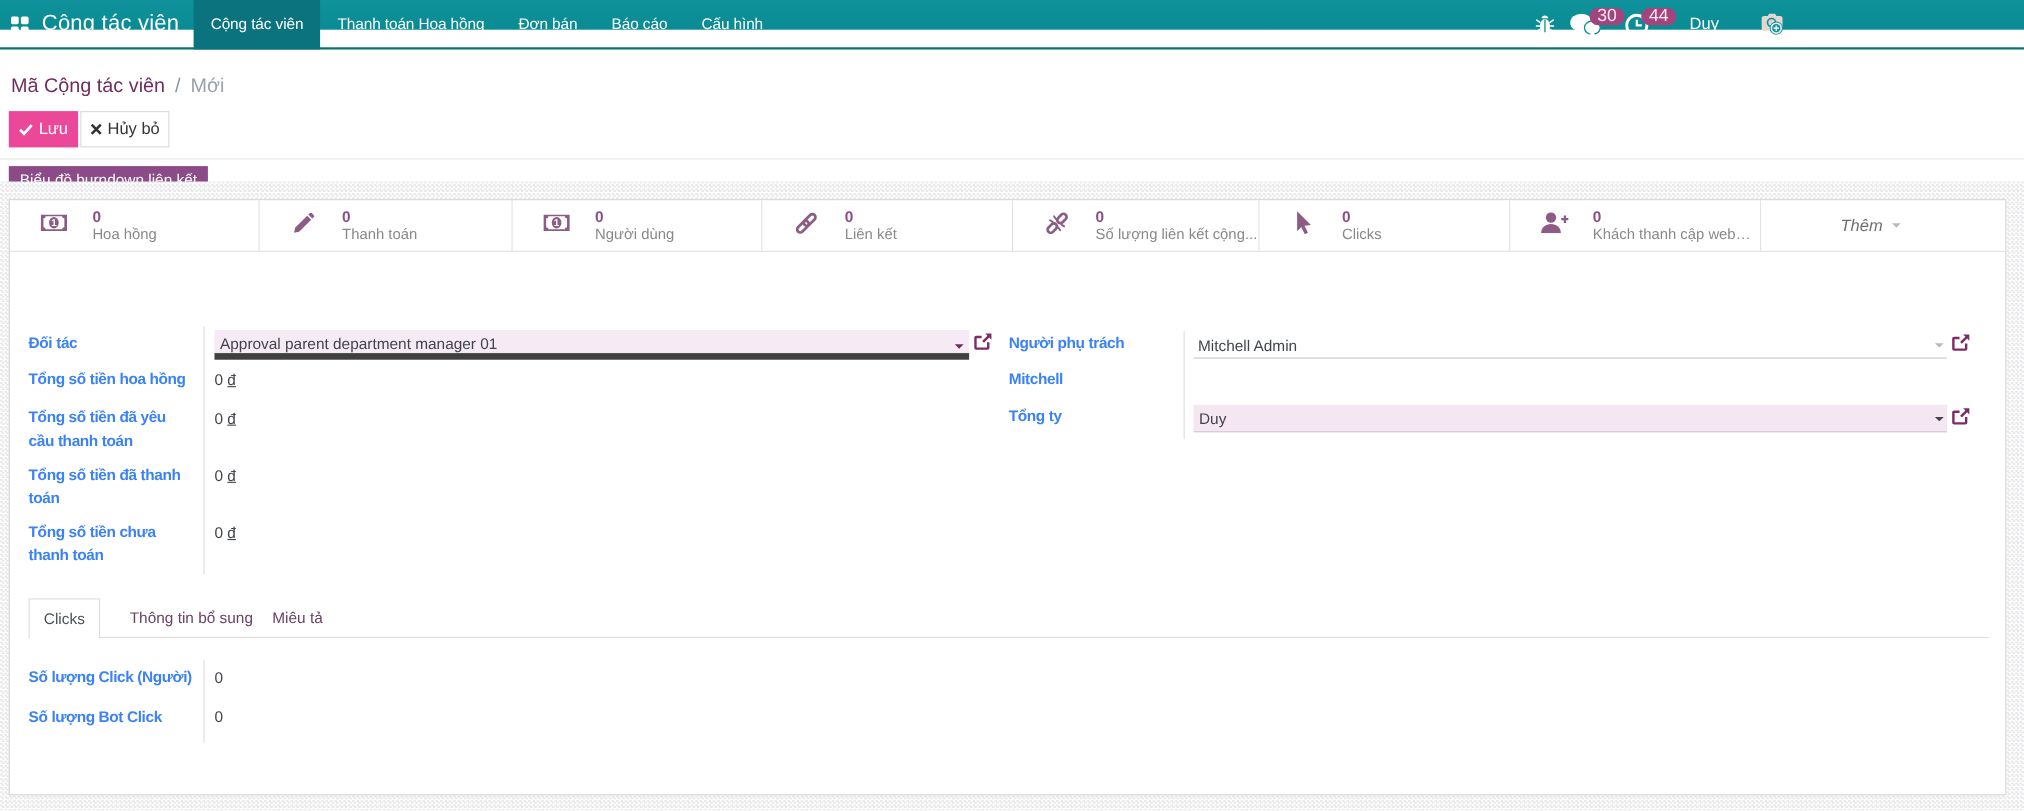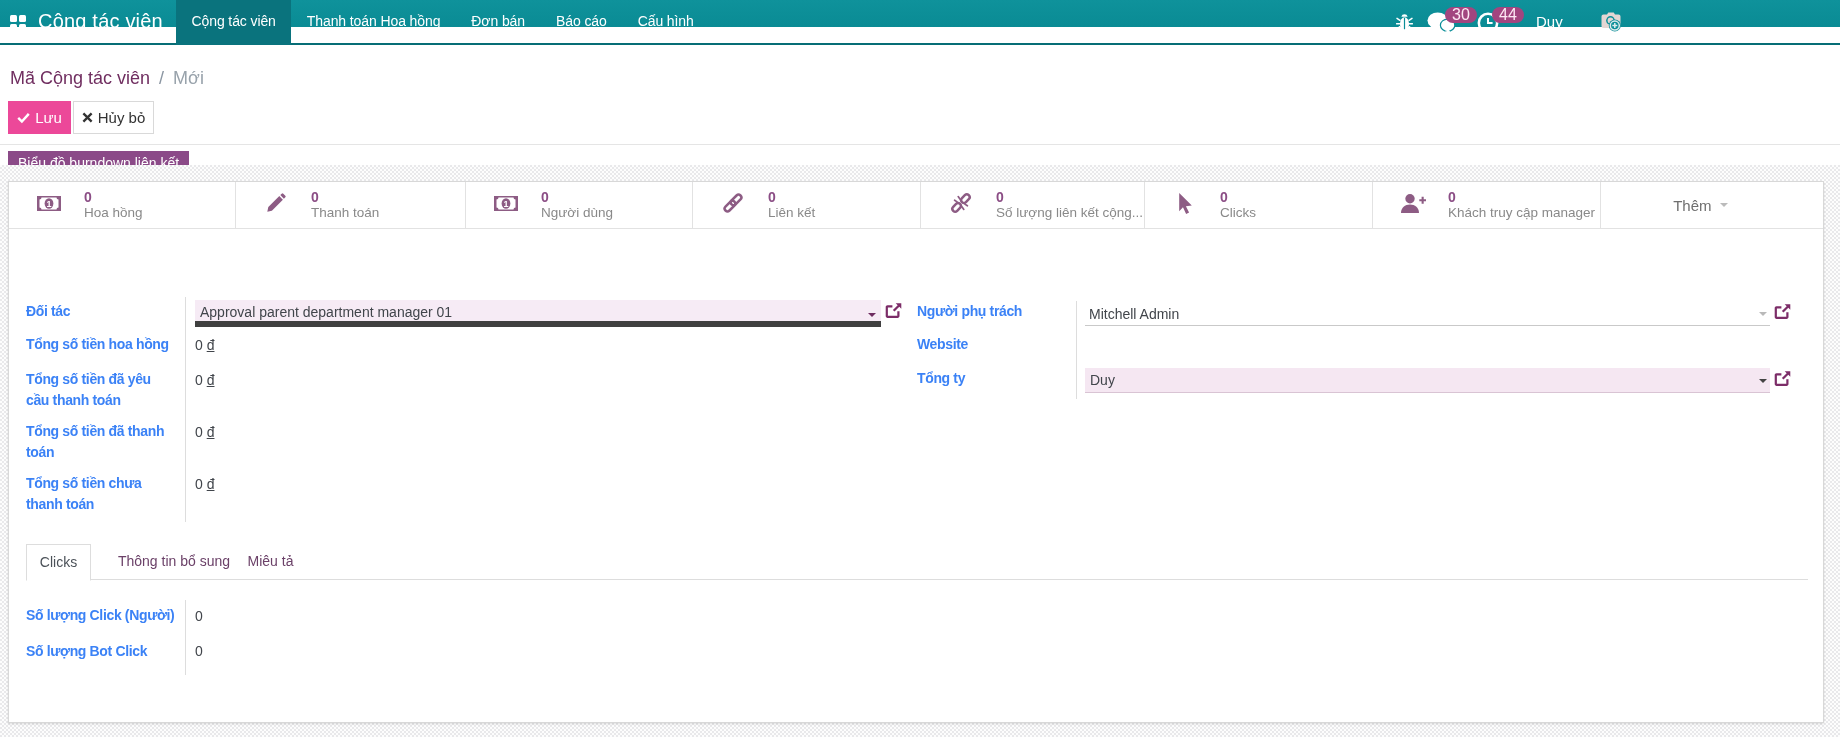--- a/index.html
+++ b/index.html
@@ -38,21 +38,21 @@
   border:1px solid #d8d8d8; box-shadow:0 1px 2px rgba(0,0,0,.12); }
 
 
 #statrow { position:absolute; left:0; top:0; width:1814px; height:47px; display:flex; border-bottom:1px solid #e2e2e2; }
 .stat { display:flex; align-items:center; border-right:1px solid #e2e2e2; position:relative; }
 .stat:last-child { border-right:none; }
 .stat .ico { position:absolute; left:27px; width:26px; text-align:center; }
 .stat .txt { position:absolute; left:75px; width:150px; }
 .stat .v { font-size:14px; font-weight:bold; color:#8b4d85; line-height:15px; }
 .stat .l { font-size:13.5px; color:#898989; line-height:16px; white-space:nowrap; overflow:hidden; text-overflow:ellipsis; max-width:148px; }
-#more { width:221px; display:flex; align-items:center; justify-content:center; color:#6f6f6f; font-size:15px; padding-right:22px; }
+#more { width:221px; display:flex; align-items:center; justify-content:center; color:#6f6f6f; font-size:15px; padding-right:22px;font-style:italic; }
 
 
 .lbl { position:absolute; font-size:14px; font-weight:bold; color:#3b82f6; line-height:21px; letter-spacing:-.35px; }
 .val { position:absolute; font-size:14px; color:#41454b; }
 .vline { position:absolute; width:1px; background:#ddd; }
 .input { position:absolute; font-size:14px; color:#41454b; }
 .caret { position:absolute; width:0; height:0; border-left:4px solid transparent; border-right:4px solid transparent; border-top:4px solid #666; }
 
 
 #tabs { position:absolute; left:17px; top:362px; width:1782px; height:36px; border-bottom:1px solid #ddd; }
@@ -206,21 +206,21 @@
           </div>
         </div>
       <div class="stat" style="width:228px">
           <div class="ico"><svg width="26" height="19" viewBox="0 0 26 19" fill="#8d5c84">
               <circle cx="10" cy="4.7" r="4.7"></circle>
               <path d="M1 19c0-5.2 4-8.4 9-8.4s9 3.2 9 8.4z"></path>
               <path d="M19.3 5.2h2.3V2.8h2.1v2.4H26v2.1h-2.3v2.4h-2.1V7.3h-2.3z"></path>
             </svg></div>
           <div class="txt">
             <div class="v">0</div>
-            <div class="l">Khách truy cập manager</div>
+            <div class="l">Khách thanh cập website</div>
           </div>
         </div>
       <div id="more">Thêm&nbsp;&nbsp;<span class="caret" style="position:static;display:inline-block;border-top-color:#bbb"></span></div>
     </div>
     <div id="formarea">
       <div class="lbl" style="left:17px;top:119px">Đối tác</div>
       <div class="input" style="left:186px;top:118px;width:686px;height:27px;background:#f6ebf5;border-bottom:6px solid #404040;line-height:25px;padding-left:5px">Approval parent department manager 01</div>
       <div class="caret" style="left:859px;top:131px;border-top-color:#6e2c60"></div>
       <svg class="abs" style="left:875px;top:120px" width="18" height="17" viewBox="0 0 17 17" fill="#7c2d68">
           <path d="M11.2 1.2h5.6v5.6l-2-2-4.8 4.8-1.6-1.6 4.8-4.8zM12.8 9.2h2.2v4.9c0 1-.8 1.8-1.8 1.8H3c-1 0-1.8-.8-1.8-1.8V5c0-1 .8-1.8 1.8-1.8h4.9v2.2H3.4v8.4h9.4z"></path>
@@ -236,21 +236,21 @@
       <div class="val" style="left:186px;top:294px">0 <span style="text-decoration:underline">đ</span></div>
 
       <div class="lbl" style="left:908px;top:119px">Người phụ trách</div>
       <div class="val" style="left:1080px;top:124px">Mitchell Admin</div>
       <div class="abs" style="left:1076px;top:143px;width:685px;height:1px;background:#c9c9c9"></div>
       <div class="caret" style="left:1750px;top:130px;border-top-color:#b9b9b9"></div>
       <svg class="abs" style="left:1764px;top:121px" width="18" height="17" viewBox="0 0 17 17" fill="#7c2d68">
           <path d="M11.2 1.2h5.6v5.6l-2-2-4.8 4.8-1.6-1.6 4.8-4.8zM12.8 9.2h2.2v4.9c0 1-.8 1.8-1.8 1.8H3c-1 0-1.8-.8-1.8-1.8V5c0-1 .8-1.8 1.8-1.8h4.9v2.2H3.4v8.4h9.4z"></path>
         </svg>
       <div class="vline" style="left:1067px;top:119px;height:98px"></div>
-      <div class="lbl" style="left:908px;top:152px">Website</div>
+      <div class="lbl" style="left:908px;top:152px">Mitchell</div>
       <div class="lbl" style="left:908px;top:186px">Tổng ty</div>
       <div class="input" style="left:1076px;top:186px;width:685px;height:25px;background:#f5e7f2;border-bottom:1px solid #d9c4d4;line-height:24px;padding-left:5px">Duy</div>
       <div class="caret" style="left:1750px;top:197px;border-top-color:#444"></div>
       <svg class="abs" style="left:1764px;top:188px" width="18" height="17" viewBox="0 0 17 17" fill="#7c2d68">
           <path d="M11.2 1.2h5.6v5.6l-2-2-4.8 4.8-1.6-1.6 4.8-4.8zM12.8 9.2h2.2v4.9c0 1-.8 1.8-1.8 1.8H3c-1 0-1.8-.8-1.8-1.8V5c0-1 .8-1.8 1.8-1.8h4.9v2.2H3.4v8.4h9.4z"></path>
         </svg>
     </div>
     <div id="tabs">
       <div class="tab active" style="left:0;width:65px;text-align:center;padding:0">Clicks</div>
       <div class="tab other" style="left:65px;width:139px;text-align:right;padding:0">Thông tin bổ sung</div>

